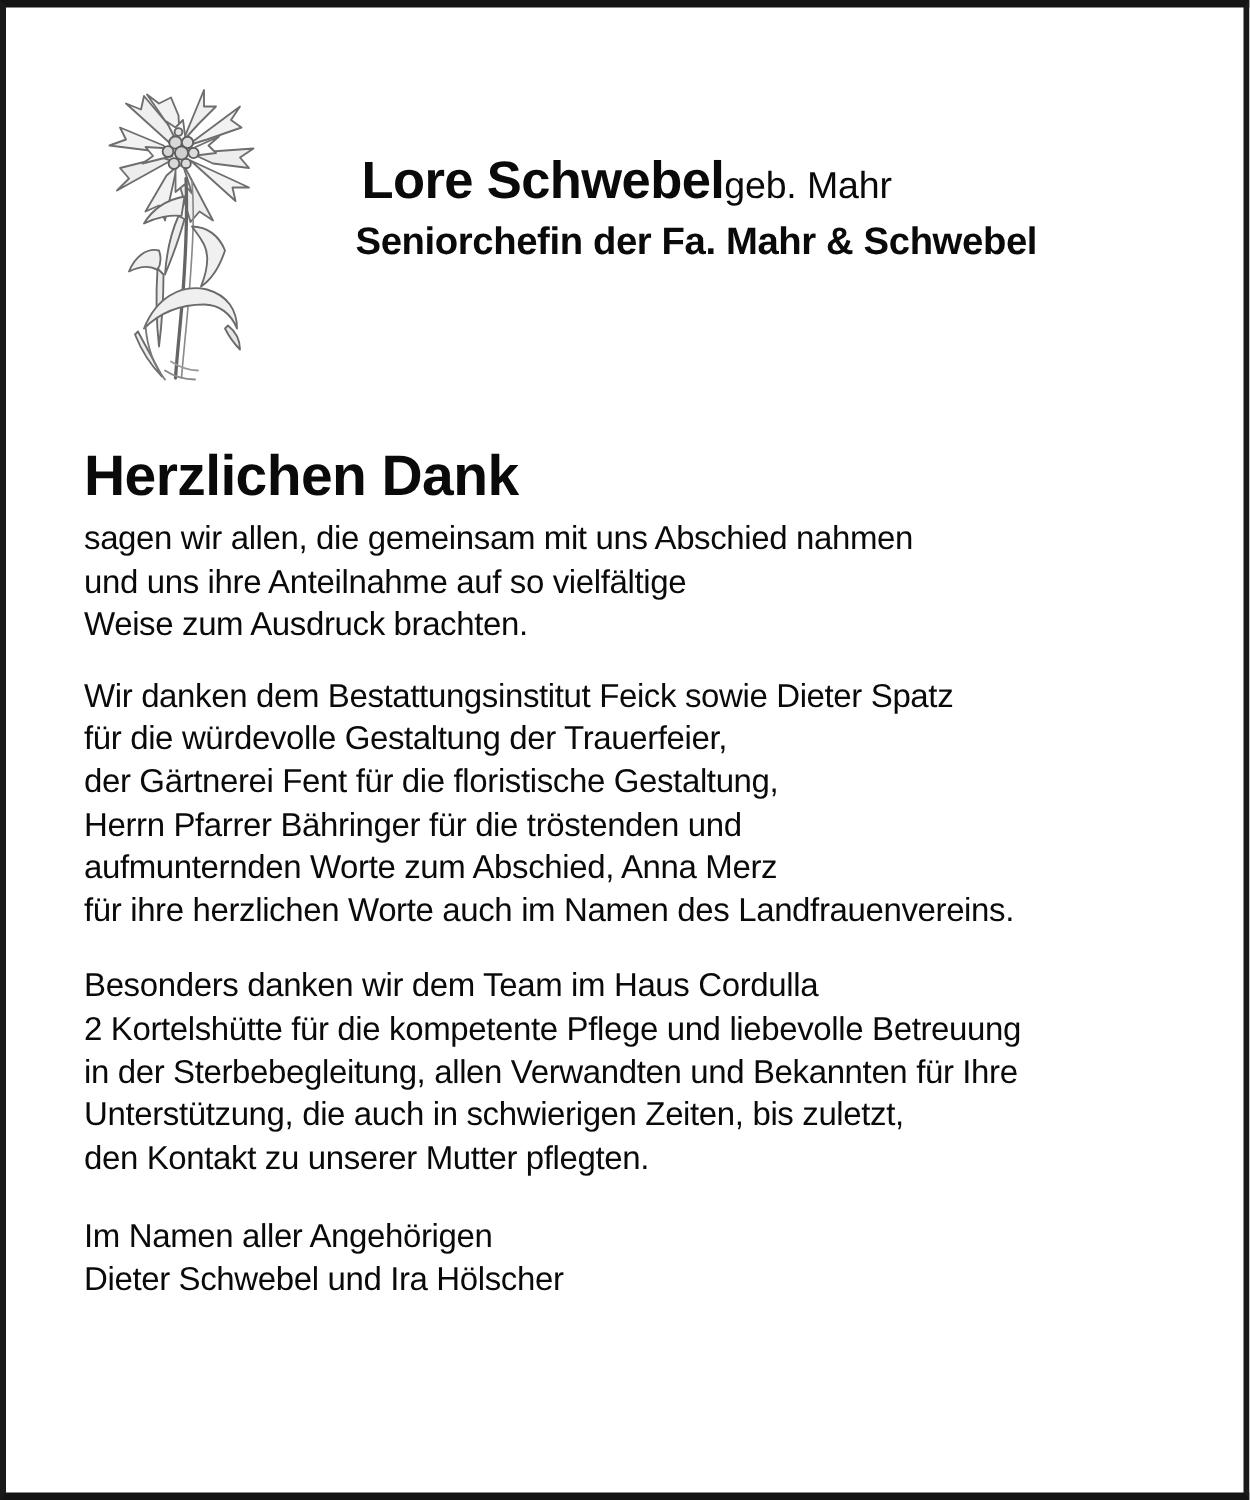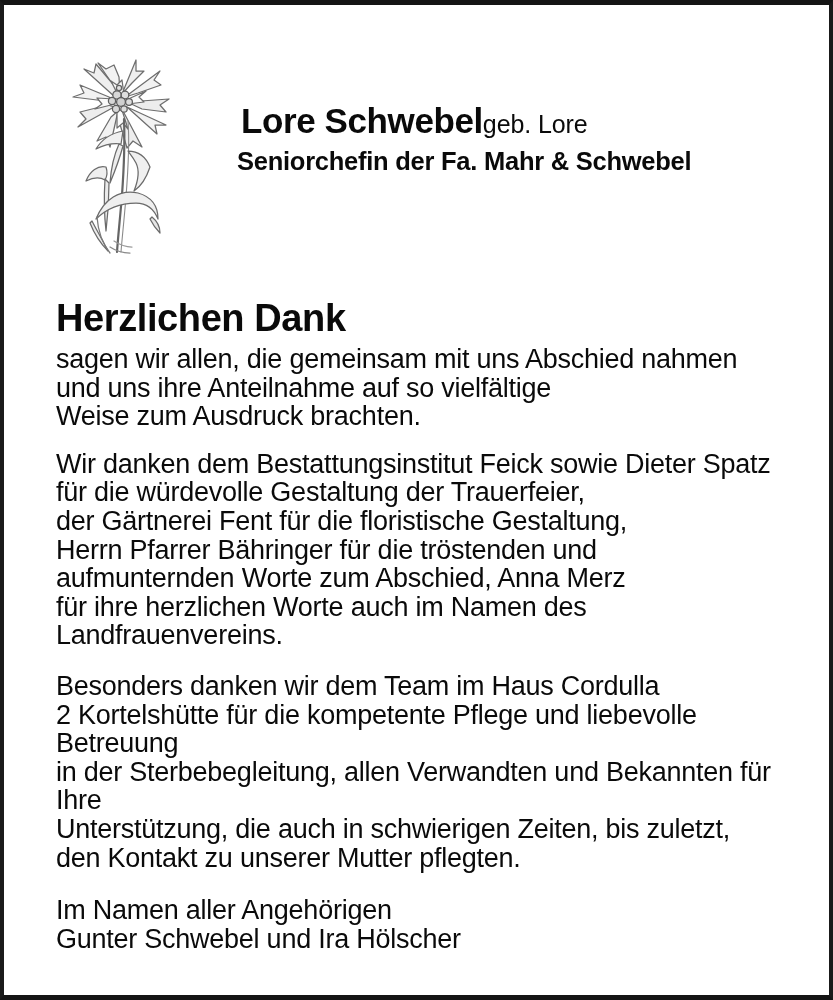--- a/index.html
+++ b/index.html
@@ -94,21 +94,21 @@
   }
   .headline {
     font-size: 38px;
     font-weight: 600;
     line-height: 46px;
     letter-spacing: -0.4px;
     margin: 0 0 4px 0;
     padding-left: 3px;
   }
   .para {
-    font-size: 27px;
+    font-size: 22px;
     line-height: 28.6px;
     letter-spacing: -0.25px;
     margin: 0;
     padding-left: 3px;
     white-space: pre-line;
   }
   .gap-md { height: 19px; }
   .gap-lg { height: 22px; }
   .gap-xl { height: 24px; }
 </style>
@@ -169,21 +169,21 @@
           <path d="M35 170 C36 184 40 196 48 206" stroke="#7a7a7a" fill="none"></path>
 
           <path d="M48 200 C54 204 60 206 68 206" stroke="#8a8a8a" fill="none"></path>
           <path d="M52 194 C58 198 64 200 70 200" stroke="#9a9a9a" fill="none"></path>
         </g>
       </svg>
     </div>
 
     <div class="header-text">
       <div class="name-line">
-        <span class="name-main">Lore Schwebel</span><span class="name-suffix">geb. Lore</span>
+        <span class="name-main">Lore Schwebel</span><span class="name-suffix">geb. Mahr</span>
       </div>
       <div class="subtitle-line">Seniorchefin der Fa. Mahr &amp; Schwebel</div>
     </div>
   </div>
 
   <div class="body-block">
     <div class="headline">Herzlichen Dank</div>
     <p class="para">sagen wir allen, die gemeinsam mit uns Abschied nahmen
 und uns ihre Anteilnahme auf so vielfältige
 Weise zum Ausdruck brachten.</p>
@@ -195,17 +195,17 @@
 aufmunternden Worte zum Abschied, Anna Merz
 für ihre herzlichen Worte auch im Namen des Landfrauenvereins.</p>
     <div class="gap-lg"></div>
     <p class="para">Besonders danken wir dem Team im Haus Cordulla
 2 Kortelshütte für die kompetente Pflege und liebevolle Betreuung
 in der Sterbebegleitung, allen Verwandten und Bekannten für Ihre
 Unterstützung, die auch in schwierigen Zeiten, bis zuletzt,
 den Kontakt zu unserer Mutter pflegten.</p>
     <div class="gap-xl"></div>
     <p class="para">Im Namen aller Angehörigen
-Gunter Schwebel und Ira Hölscher</p>
+Dieter Schwebel und Ira Hölscher</p>
     <div class="gap-md"></div>
   </div>
 
 </div>
 
 </body></html>

